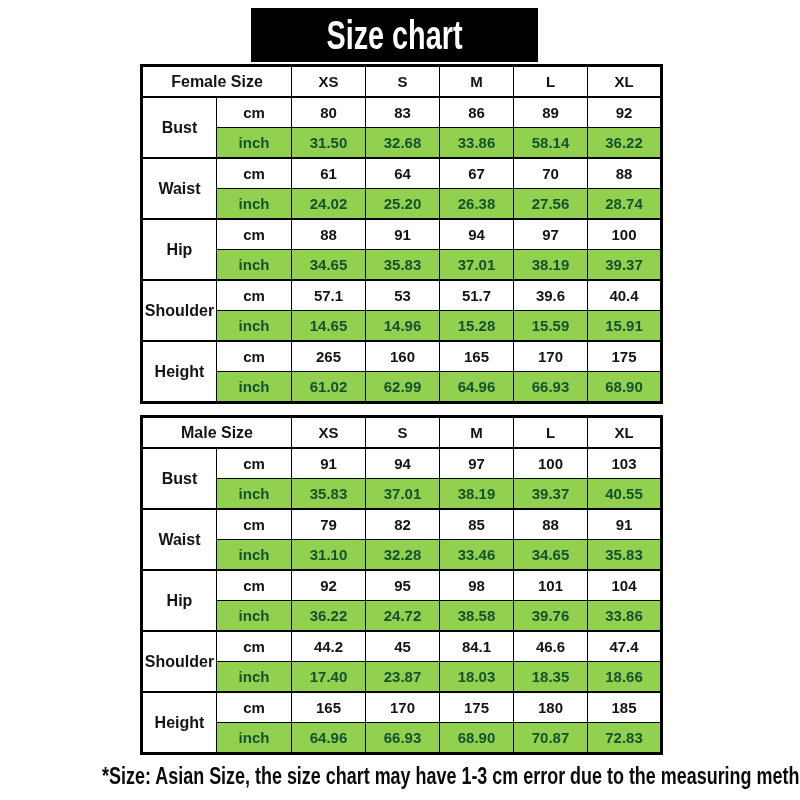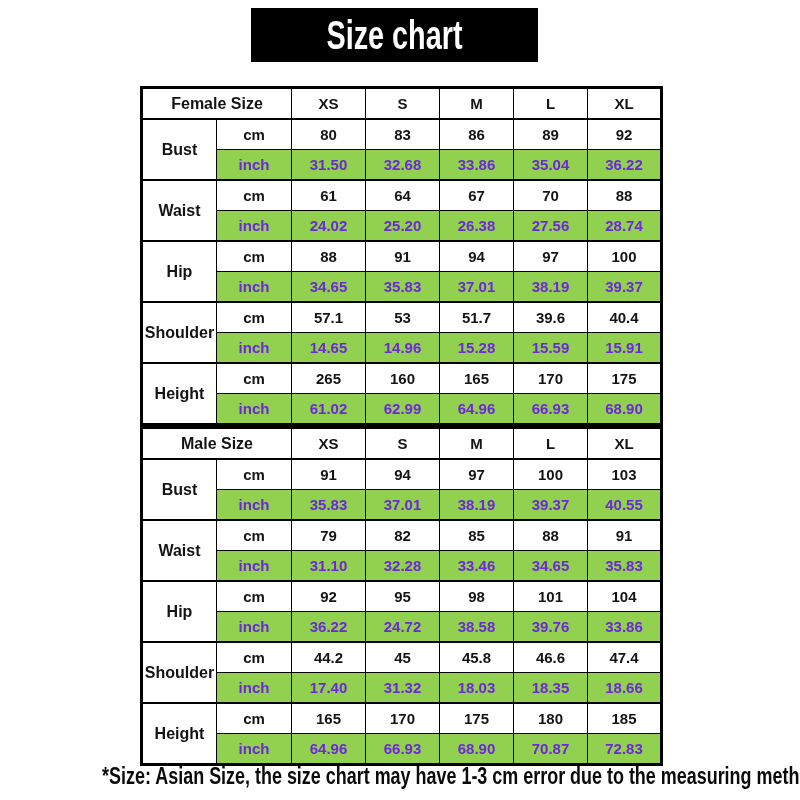--- a/index.html
+++ b/index.html
@@ -37,43 +37,43 @@
   }
   table.size-table {
     position: absolute;
     left: 140px;
     width: 520px;
     border-collapse: collapse;
     table-layout: fixed;
     border: 3px solid #000000;
     background: #ffffff;
   }
-  #female-table { top: 86px; }
-  #male-table   { top: 415px; margin-top: 11px; }
+  #female-table { top: 64px; }
+  #male-table   { top: 415px; }
   table.size-table td {
     border: 1px solid #000000;
     text-align: center;
     vertical-align: middle;
     font-weight: bold;
     font-size: 15px;
     height: 29px;
     padding: 0;
     color: #141414;
     overflow: hidden;
   }
   table.size-table tr.group-start td {
     border-top: 2px solid #000000;
   }
   table.size-table td.name-cell,
   table.size-table td.measure-label {
     font-size: 16px;
   }
   table.size-table td.green {
     background: #92D050;
-    color: #6d28d9;
+    color: #14532d;
   }
   .footnote {
     position: absolute;
     left: 0;
     top: 763px;
     width: 800px;
     text-align: center;
   }
   .footnote-text {
     display: inline-block;
@@ -121,21 +121,21 @@
             <td>83</td>
             <td>86</td>
             <td>89</td>
             <td>92</td>
           </tr>
           <tr>
             <td class="green">inch</td>
             <td class="green">31.50</td>
             <td class="green">32.68</td>
             <td class="green">33.86</td>
-            <td class="green">35.04</td>
+            <td class="green">58.14</td>
             <td class="green">36.22</td>
           </tr>
           <tr class="group-start">
             <td rowspan="2" class="measure-label">Waist</td>
             <td>cm</td>
             <td>61</td>
             <td>64</td>
             <td>67</td>
             <td>70</td>
             <td>88</td>
@@ -269,28 +269,28 @@
             <td class="green">24.72</td>
             <td class="green">38.58</td>
             <td class="green">39.76</td>
             <td class="green">33.86</td>
           </tr>
           <tr class="group-start">
             <td rowspan="2" class="measure-label">Shoulder</td>
             <td>cm</td>
             <td>44.2</td>
             <td>45</td>
-            <td>45.8</td>
+            <td>84.1</td>
             <td>46.6</td>
             <td>47.4</td>
           </tr>
           <tr>
             <td class="green">inch</td>
             <td class="green">17.40</td>
-            <td class="green">31.32</td>
+            <td class="green">23.87</td>
             <td class="green">18.03</td>
             <td class="green">18.35</td>
             <td class="green">18.66</td>
           </tr>
           <tr class="group-start">
             <td rowspan="2" class="measure-label">Height</td>
             <td>cm</td>
             <td>165</td>
             <td>170</td>
             <td>175</td>

